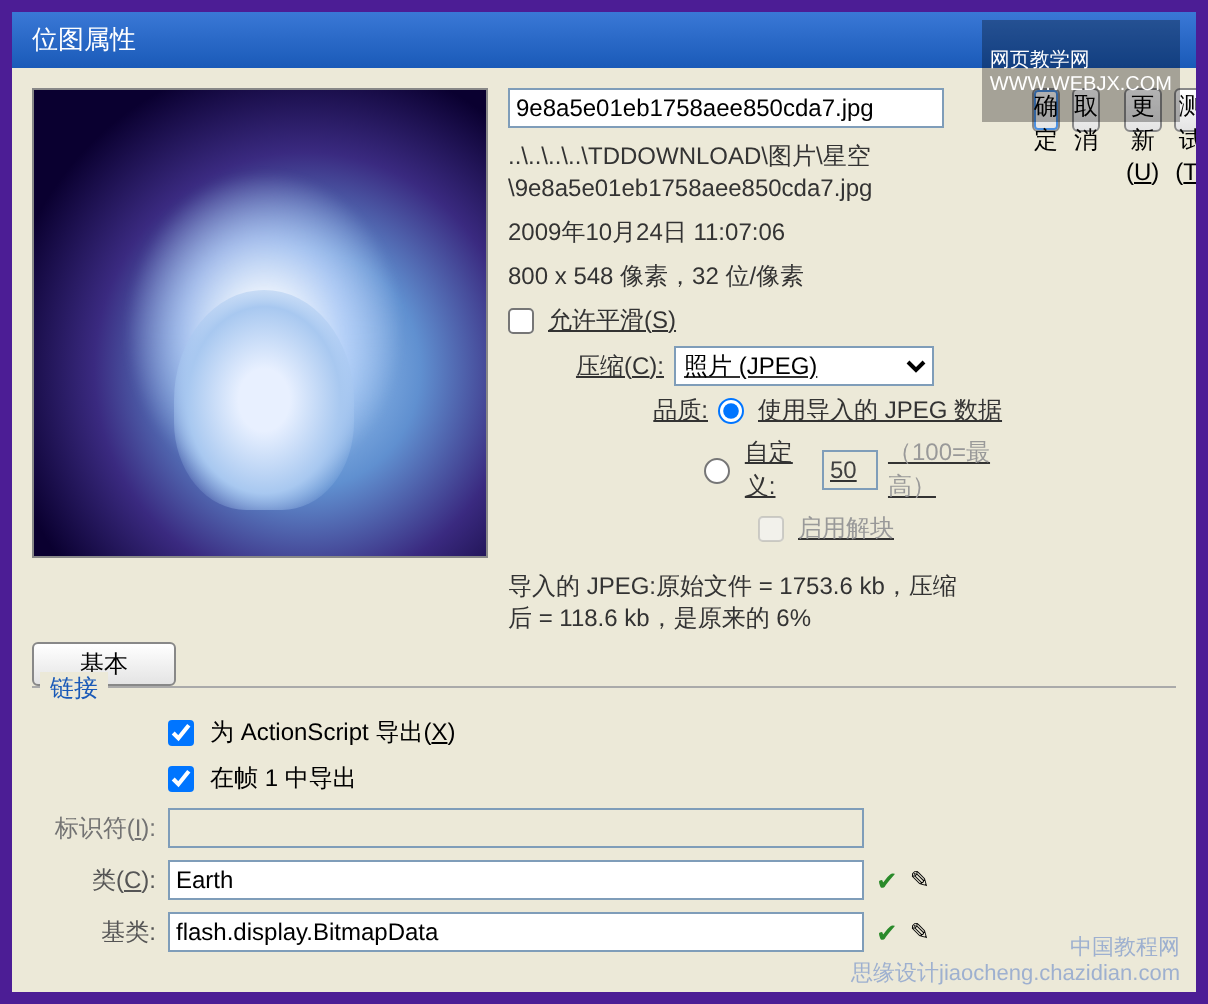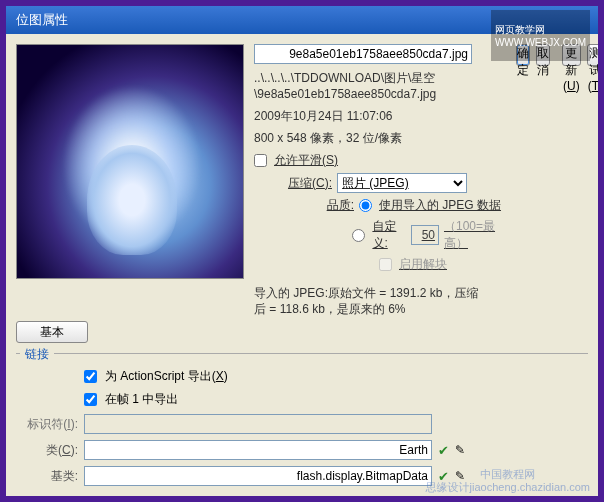--- a/index.html
+++ b/index.html
@@ -17,38 +17,38 @@
 .fname { border: 1px solid #7f9db9; background: #fff; padding: 2px 4px; margin-bottom: 6px; width: 218px; }
 .meta { margin-bottom: 6px; line-height: 16px; }
 .row { display: flex; align-items: center; margin: 4px 0; gap: 5px; text-decoration: underline; }
 .indent1 { padding-left: 20px; }
 .indent2 { padding-left: 55px; }
 .lbl { text-align: right; }
 .lbl-comp { width: 58px; }
 .lbl-qual { width: 45px; }
 .under { text-decoration: underline; }
 select { border: 1px solid #7f9db9; font-size: 12px; height: 20px; width: 130px; background: #fff; }
-input[type=text] { border: 1px solid #7f9db9; padding: 2px 3px; font-size: 12px; background: #fff; text-align: right; }
+input[type=text] { border: 1px solid #7f9db9; padding: 2px 3px; font-size: 12px; background: #fff; }
 input[type=text][disabled] { background: #ece9d8; color: #404040; }
 input[type=checkbox], input[type=radio] { vertical-align: middle; margin-right: 2px; }
 .faint { color: #999; }
 .summary { margin-top: 12px; line-height: 16px; }
 .btns { display: flex; flex-direction: row; gap: 6px; width: 72px; }
 .btn { border: 1px solid #888; background: linear-gradient(#fff,#e4e4e4); height: 22px; font-size: 12px; cursor: pointer; border-radius: 3px; }
 .btn.ok { box-shadow: 0 0 0 1px #4a90e2 inset; }
 .basic-wrap { display: flex; justify-content: flex-start; margin-top: 4px; }
-.section { border-top: 1px solid #aaa; margin-top: 10px; padding-top: 8px; position: relative; }
+.section { border-top: 1px solid #aaa; padding-top: 8px; position: relative; }
 .seclabel { position: absolute; top: -8px; left: 4px; background: #ece9d8; padding: 0 5px; color: #1a5ab8; }
 .formrow { display: flex; align-items: center; gap: 6px; margin: 6px 0; }
 .formlbl { width: 62px; text-align: right; color: #555; }
 .formlbl.dis { color: #737373; }
 .wide { width: 348px; }
 .check { color: #2a8a2a; font-size: 13px; }
 .pencil { font-size: 12px; }
-.wm { position: absolute; bottom: 2px; right: 8px; font-size: 11px; color: rgba(80,120,200,.5); text-align: center; line-height: 13px; z-index: 2; }
+.wm { position: absolute; bottom: 2px; right: 8px; font-size: 11px; color: rgba(80,120,200,.5); text-align: right; line-height: 13px; z-index: 2; }
 </style>
 </head>
 <body>
 
 <div class="window">
   <div class="titlebar">
     <span>位图属性</span>
   </div>
   <div class="topright">
     <span>网页教学网</span><br>
@@ -91,21 +91,21 @@
             <span class="faint">（100=最高）</span>
           </div>
           <div class="row indent2">
             <span class="lbl lbl-qual"></span>
             <span style="width:15px"></span>
             <input type="checkbox" disabled="" style="">
             <span class="faint">启用解块</span>
           </div>
 
           <div class="summary">
-            <div>导入的 JPEG:原始文件 = 1391.2 kb，压缩</div>
+            <div>导入的 JPEG:原始文件 = 1753.6 kb，压缩</div>
             <div>后 = 118.6 kb，是原来的 6%</div>
           </div>
         </div>
 
         <div class="btns">
           <button class="btn ok">确定</button>
           <button class="btn">取消</button>
           <div style="height:6px"></div>
           <button class="btn"><span>更新(</span><span class="under">U</span><span>)</span></button>
           <button class="btn"><span>测试(</span><span class="under">T</span><span>)</span></button>

